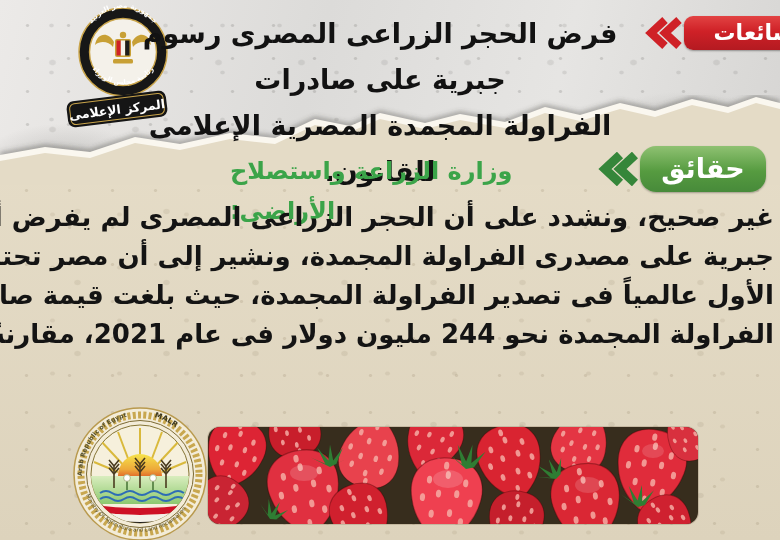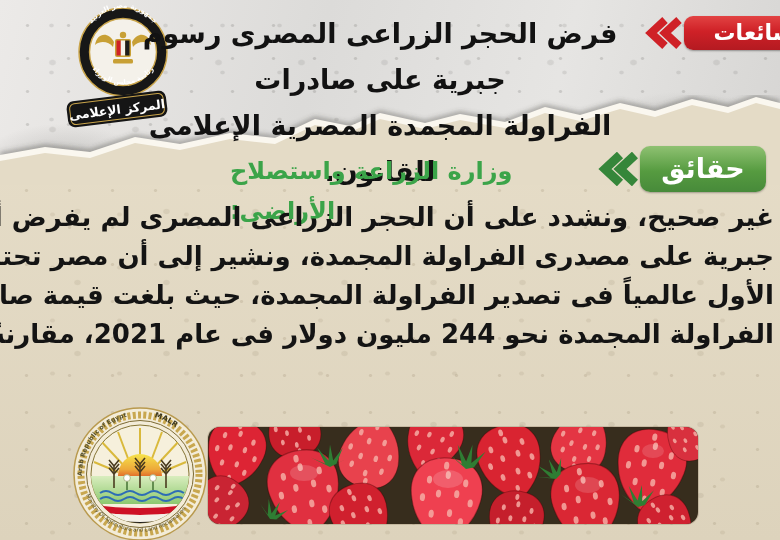--- a/index.html
+++ b/index.html
@@ -30,21 +30,21 @@
   
   #rumor-badge{left:684px;top:16px;width:94px;height:34px;border-radius:9px;
     background:linear-gradient(180deg,#e24343 0%,#cf2127 45%,#b41a21 100%);
     color:#fff;font-size:22px;font-weight:bold;text-align:center;line-height:33px;
     box-shadow:0 1px 2px rgba(0,0,0,.35);direction:rtl;padding-left:23px;}
   #rumor-chevrons{left:644px;top:17px;width:38px;height:32px;}
   #rumor-headline{left:120px;top:11px;width:520px;height:95px;direction:rtl;
     color:#121212;font-weight:bold;font-size:27px;line-height:46px;text-align:center;}
 
   
-  #facts-badge{left:640px;top:146px;width:126px;height:46px;border-radius:10px;
+  #facts-badge{left:640px;top:146px;width:126px;height:46px;border-radius:16px;
     background:linear-gradient(180deg,#8fc172 0%,#569b40 55%,#478a3a 100%);
     color:#fff;font-size:27px;font-weight:bold;text-align:center;line-height:45px;
     box-shadow:0 1px 2px rgba(0,0,0,.3);direction:rtl;}
   #facts-chevrons{left:598px;top:152px;width:40px;height:34px;}
   #facts-source{left:230px;top:151px;width:362px;height:40px;direction:rtl;text-align:left;
     color:#3ba449;font-size:24px;font-weight:bold;line-height:40px;}
 
   
   #facts-body{left:6px;top:198px;width:768px;direction:rtl;color:#141414;
     font-weight:bold;font-size:26px;}

